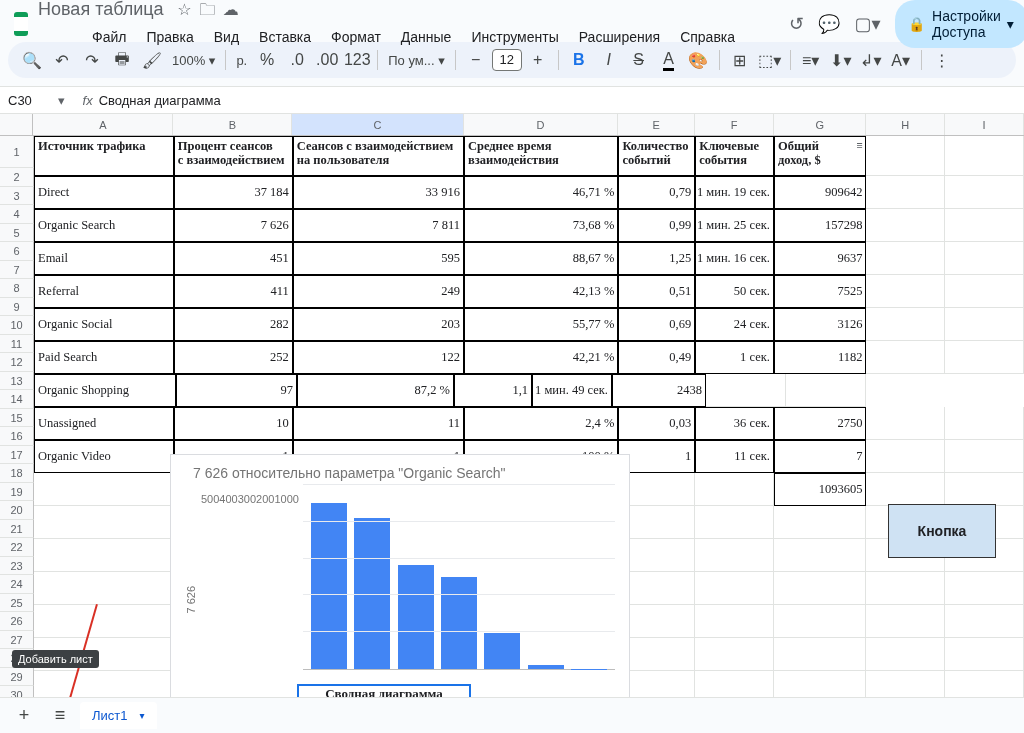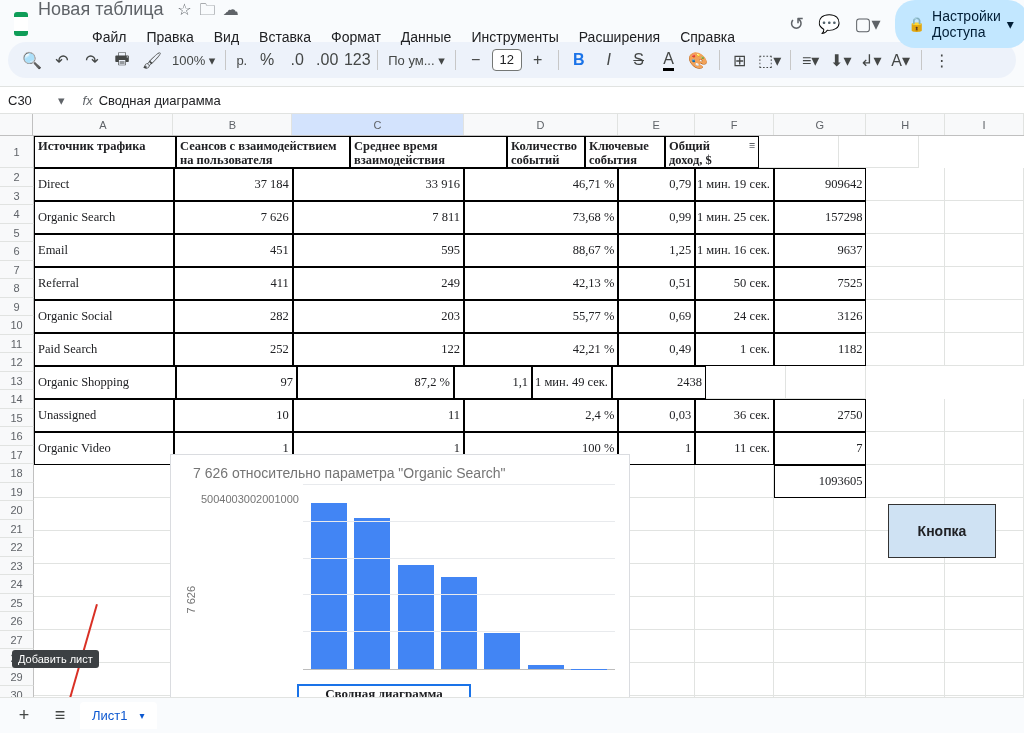--- a/index.html
+++ b/index.html
@@ -39,21 +39,21 @@
 .grid-area { position: relative; background: #fff; height: 590px; overflow: hidden; }
 .col-headers { display: flex; position: absolute; top: 0; left: 0; right: 0; height: 22px; background: #f8f9fa; border-bottom: 1px solid #c0c0c0; }
 .corner { width: 34px; border-right: 1px solid #c0c0c0; background: #f8f9fa; }
 .col-h { text-align: center; font-size: 11px; color: #5f6368; line-height: 22px; border-right: 1px solid #e1e3e1; background: #f8f9fa; cursor: pointer; }
 .col-h.sel { background: #d3e3fd; }
 .row-headers { position: absolute; top: 22px; left: 0; width: 34px; background: #f8f9fa; }
 .row-h { height: 18.5px; font-size: 11px; color: #5f6368; text-align: center; line-height: 18.5px; border-bottom: 1px solid #e1e3e1; border-right: 1px solid #c0c0c0; cursor: pointer; }
 .row-h.hdr { height: 32px; line-height: 32px; }
 .cells { position: absolute; top: 22px; left: 34px; right: 0; }
 .data-row { display: flex; height: 33px; }
-.data-row.hdr { height: 32px; }
+.data-row.hdr { height: 40px; }
 .cell { border-right: 1px solid #e1e3e1; border-bottom: 1px solid #e1e3e1; font-size: 12.5px; font-family: "Times New Roman", serif; padding: 0 3px; overflow: hidden; white-space: nowrap; display: flex; align-items: center; }
 .data-row.hdr .cell { font-weight: bold; align-items: flex-start; white-space: normal; padding: 2px 3px; line-height: 1.15; }
 .cell.num { justify-content: flex-end; }
 .cell.bordered { border: 1px solid #000; }
 .filter-icon { margin-left: auto; color: #5f6368; font-size: 11px; }
 
 
 .cA { width: 142px; } .cB { width: 121px; } .cC { width: 174px; } .cD { width: 157px; }
 .cE { width: 78px; } .cF { width: 80px; } .cG { width: 94px; } .cH { width: 80px; } .cI { width: 80px; }
 
@@ -220,20 +220,22 @@
       <div class="row-h">25</div>
       <div class="row-h">26</div>
       <div class="row-h">27</div>
       <div class="row-h">28</div>
       <div class="row-h">29</div>
       <div class="row-h">30</div>
     </div>
   <div class="cells" id="cells">
       <div class="data-row hdr">
         <div class="cell cA bordered" style="white-space: pre-line;">Источник трафика</div>
+        <div class="cell cB bordered" style="white-space: pre-line;">Процент сеансов
+с взаимодействием</div>
         <div class="cell cC bordered" style="white-space: pre-line;">Сеансов с взаимодействием
 на пользователя</div>
         <div class="cell cD bordered" style="white-space: pre-line;">Среднее время
 взаимодействия</div>
         <div class="cell cE bordered" style="white-space: pre-line;">Количество
 событий</div>
         <div class="cell cF bordered" style="white-space: pre-line;">Ключевые
 события</div>
         <div class="cell cG bordered" style="white-space: pre-line;">Общий
 доход, $<span class="filter-icon">≡</span></div>

